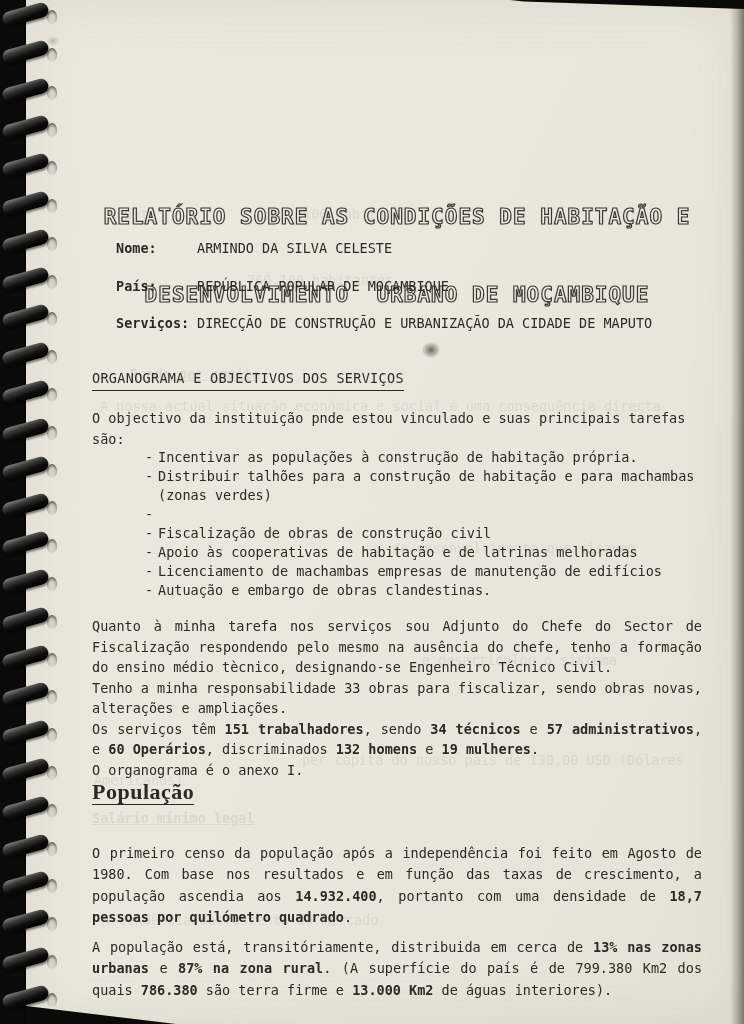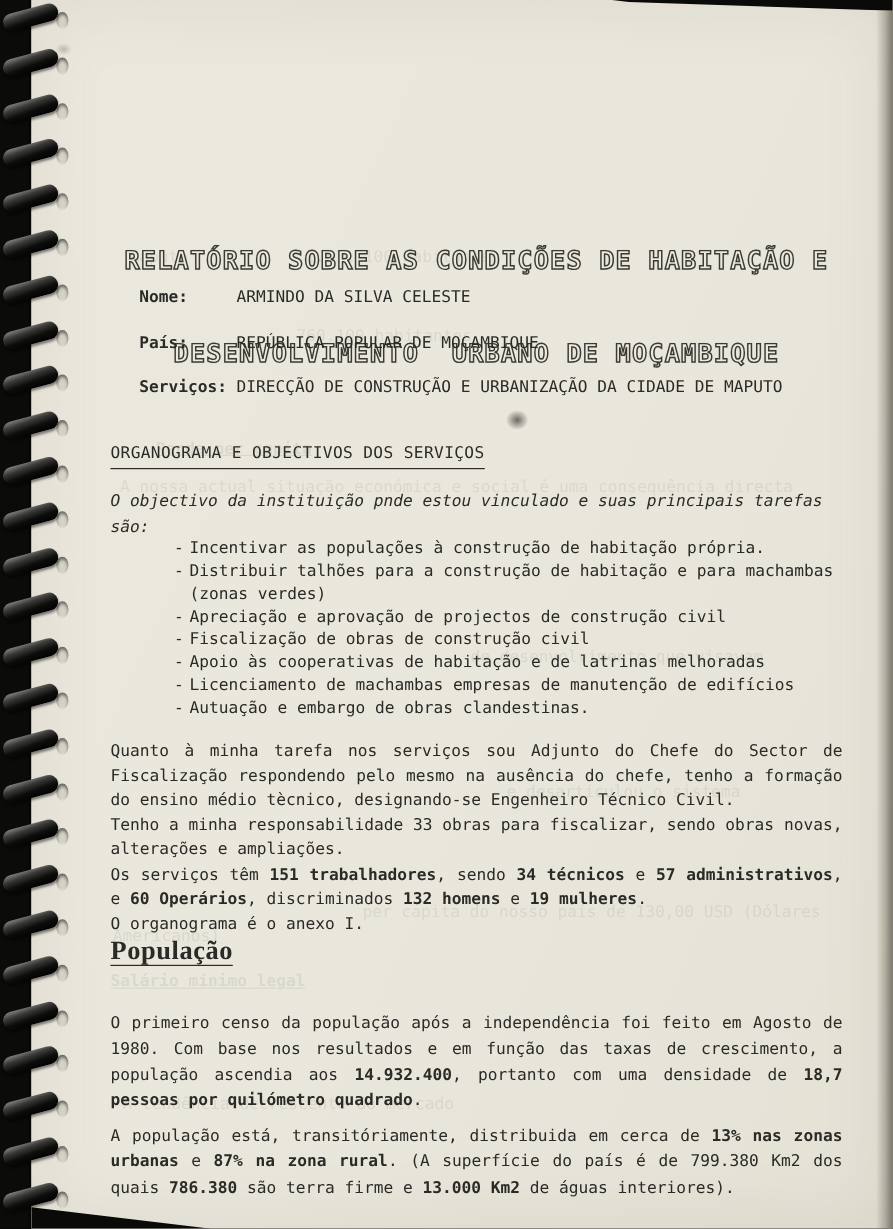--- a/index.html
+++ b/index.html
@@ -59,21 +59,21 @@
   
   .fields{top:238px;width:610px;}
   .field-row{display:flex;margin-bottom:16.5px;}
   .field-label{width:81px;font-weight:bold;flex:0 0 81px;margin-left:24px;}
   .field-value{white-space:nowrap;}
   
   .h-organograma{
     top:368px;font-weight:normal;display:inline-block;
     border-bottom:1.5px solid #2b2a26;padding-bottom:1px;letter-spacing:.3px;
   }
-  .intro{top:408px;width:610px;font-style:italic;}
+  .intro{top:408px;width:610px;}
   
   .bullets{top:448px;width:610px;padding-left:53px;box-sizing:border-box;line-height:19px;}
   .bullets .li{display:flex;}
   .bullets .dash{flex:0 0 13px;}
   
   .paras{top:616px;width:610px;line-height:20.5px;}
   .paras p{margin:0;}
   
   .h-populacao{
     top:781px;font-family:"Liberation Serif","DejaVu Serif",serif;
@@ -155,21 +155,20 @@
     <div class="li">
         <span class="dash">-</span>
         <span>Incentivar as populações à construção de habitação própria.</span>
       </div>
     <div class="li">
         <span class="dash">-</span>
         <span>Distribuir talhões para a construção de habitação e para machambas (zonas verdes)</span>
       </div>
     <div class="li">
         <span class="dash">-</span>
-        <span>Apreciação e aprovação de projectos de construção civil</span>
       </div>
     <div class="li">
         <span class="dash">-</span>
         <span>Fiscalização de obras de construção civil</span>
       </div>
     <div class="li">
         <span class="dash">-</span>
         <span>Apoio às cooperativas  de habitação e de latrinas melhoradas</span>
       </div>
     <div class="li">

